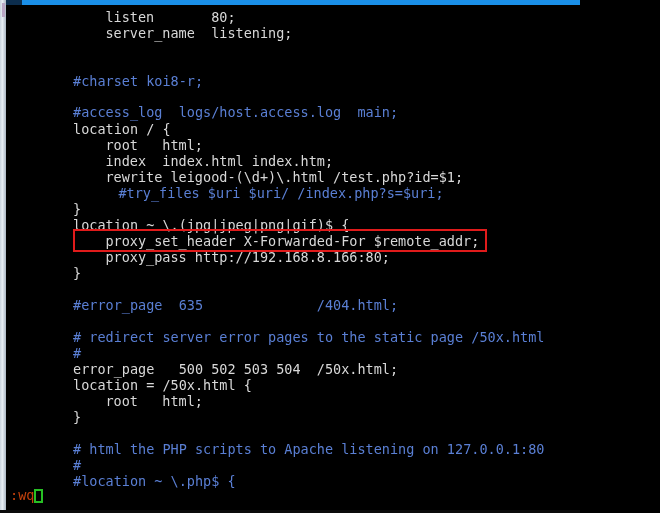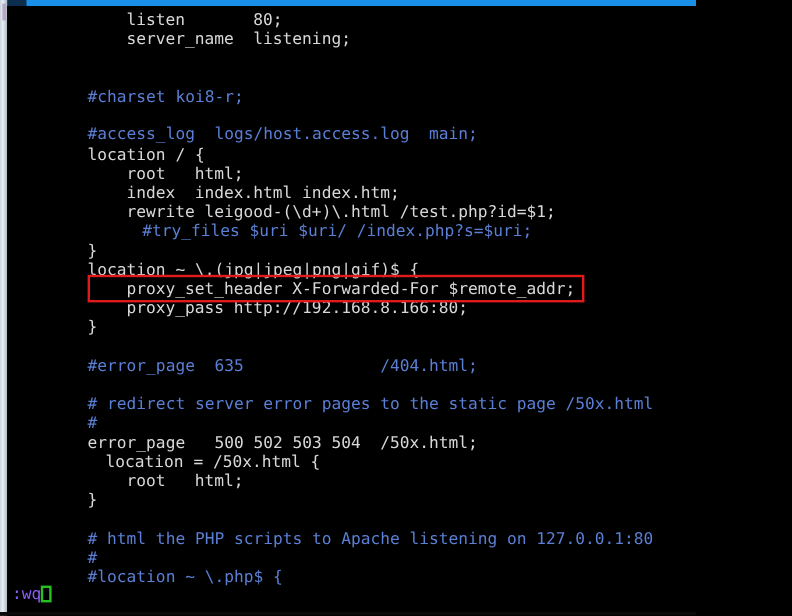--- a/index.html
+++ b/index.html
@@ -98,21 +98,21 @@
   }
 
   
   .statusline {
     position: absolute;
     left: 10px;
     bottom: 10px;
     white-space: pre;
     font-size: 13.5px;
     line-height: 16px;
-    color: #8b5cf6;
+    color: #c2410c;
   }
   .cursor-block {
     display: inline-block;
     width: 9px;
     height: 14px;
     border: 2px solid #27c024;
     box-sizing: border-box;
     vertical-align: -3px;
     background: transparent;
   }
@@ -146,21 +146,21 @@
       <div class="line" style="top: 228px; left: 95.48px;">proxy_set_header X-Forwarded-For $remote_addr;</div>
       <div class="line" style="top: 212px; left: 63px;">location ~ \.(jpg|jpeg|png|gif)$ {</div>
       <div class="line" style="top: 244px; left: 95.48px;">proxy_pass http://192.168.8.166:80;</div>
       <div class="line" style="top: 260px; left: 63px;">}</div>
       <div class="line blank" style="top: 276px; left: 63px;"></div>
       <div class="line cmt" style="top: 292px; left: 63px;">#error_page  635              /404.html;</div>
       <div class="line blank" style="top: 308px; left: 63px;"></div>
       <div class="line cmt" style="top: 324px; left: 63px;"># redirect server error pages to the static page /50x.html</div>
       <div class="line cmt" style="top: 340px; left: 63px;">#</div>
       <div class="line" style="top: 356px; left: 63px;">error_page   500 502 503 504  /50x.html;</div>
-      <div class="line" style="top: 372px; left: 63px; margin-left: 15px;">location = /50x.html {</div>
+      <div class="line" style="top: 372px; left: 63px;">location = /50x.html {</div>
       <div class="line" style="top: 388px; left: 95.48px;">root   html;</div>
       <div class="line" style="top: 404px; left: 63px;">}</div>
       <div class="line blank" style="top: 420px; left: 63px;"></div>
       <div class="line cmt" style="top: 436px; left: 63px;"># html the PHP scripts to Apache listening on 127.0.0.1:80</div>
       <div class="line cmt" style="top: 452px; left: 63px;">#</div>
       <div class="line cmt" style="top: 468px; left: 63px;">#location ~ \.php$ {</div>
     </div>
 
   <div class="redbox" style="left: 73px; top: 229px; width: 414px; height: 23px; border-color: rgb(224, 27, 27);"></div>
 

